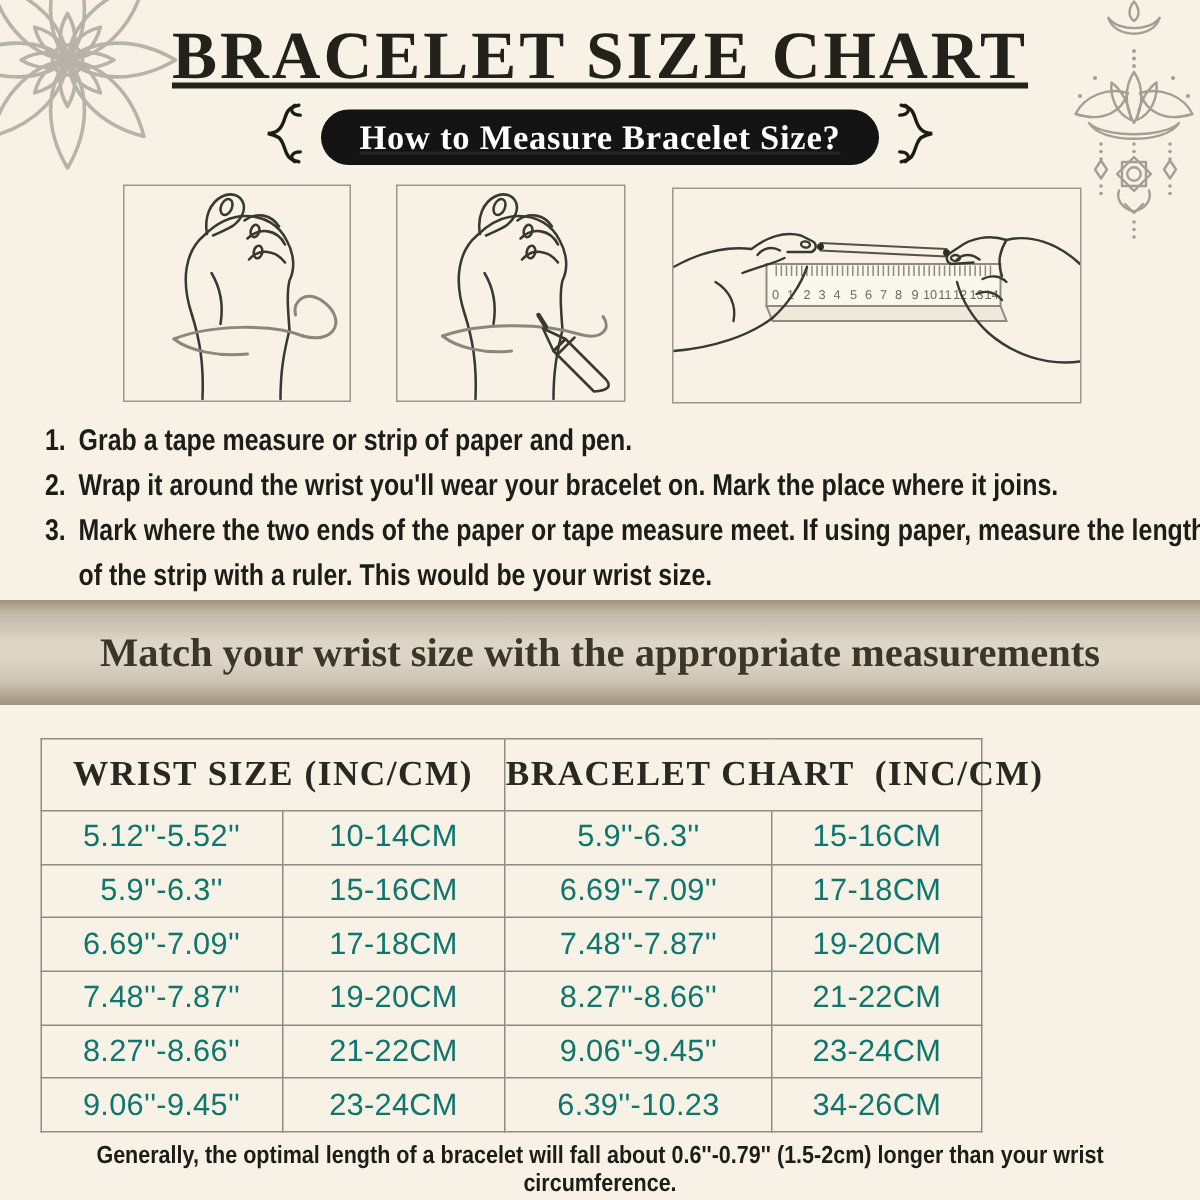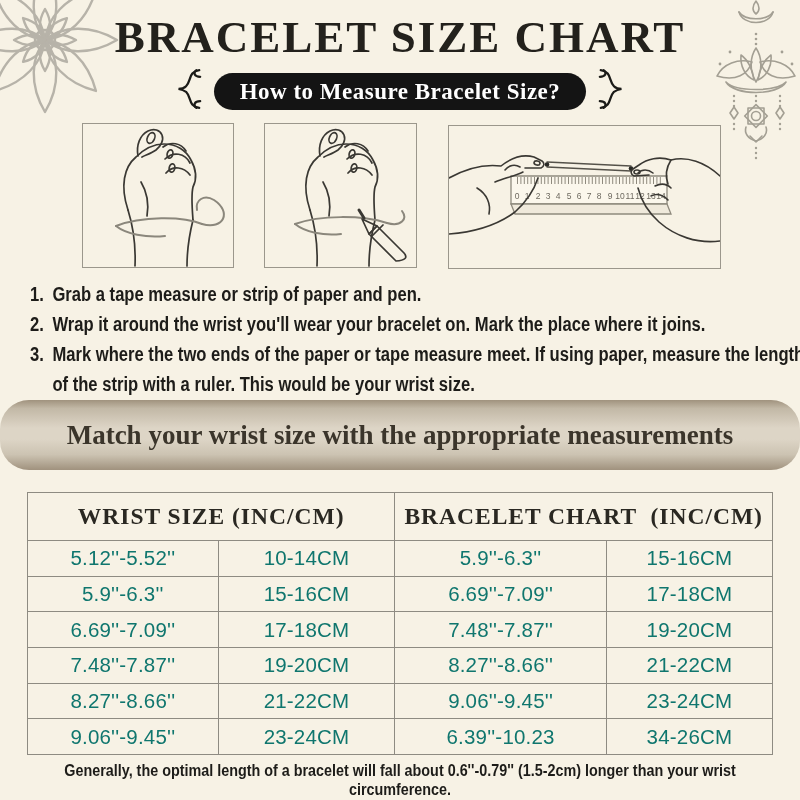--- a/index.html
+++ b/index.html
@@ -7,23 +7,23 @@
           font-family:"Liberation Sans",sans-serif;color:#26241f;}
 
   
   .decor-left{position:absolute;left:0;top:0;width:155px;height:155px;}
   .decor-right{position:absolute;right:0;top:0;width:110px;height:178px;}
   .decor svg{display:block}
 
   
   .title{position:absolute;top:11px;left:0;width:100%;text-align:center;
          font-family:"Liberation Serif",serif;font-weight:700;font-size:45px;
-         letter-spacing:2px;color:#23211c;white-space:nowrap;}
+         letter-spacing:2px;color:#23211c;white-space:nowrap;text-decoration:underline;}
   .pill-row{position:absolute;top:66px;left:0;width:100%;display:flex;
-            justify-content:center;align-items:center;gap:11px;}
+            justify-content:center;align-items:center;gap:11px;text-decoration:underline;}
   .pill{background:#141414;color:#ffffff;font-family:"Liberation Serif",serif;
         font-weight:700;font-size:23px;line-height:25px;padding:6px 26px;border-radius:20px;
         letter-spacing:.5px;white-space:nowrap;}
 
   
   .ill-box{position:absolute;border:1px solid #9b978c;background:transparent;}
   .box1{left:82px;top:123px;width:150px;height:143px;}
   .box2{left:264px;top:123px;width:151px;height:143px;}
   .box3{left:448px;top:125px;width:271px;height:142px;}
   .ill-box svg{display:block;width:100%;height:100%;}
@@ -34,24 +34,24 @@
          color:#1d1c19;letter-spacing:0;}
   .step{position:relative;padding-left:27px;}
   .step-num{position:absolute;left:0;top:0;}
 
   
   .banner{position:absolute;top:400px;left:0;width:800px;height:70px;
           background:linear-gradient(180deg,#a0927e 0%,#c2b8a6 12%,#ddd5c6 40%,
                       #ddd5c6 56%,#ccc3b2 78%,#a0927e 100%);
           display:flex;flex-direction:column;justify-content:center;text-align:center;
           font-family:"Liberation Serif",serif;font-weight:700;font-size:27px;
-          line-height:32px;color:#3b352b;border-radius:29px;}
-
-  
-  .table-wrap{position:absolute;top:492px;left:27px;width:746px;height:263px;}
+          line-height:32px;color:#3b352b;}
+
+  
+  .table-wrap{position:absolute;top:492px;left:27px;width:628px;height:263px;}
   table{width:100%;height:100%;border-collapse:collapse;table-layout:fixed;}
   th,td{border:1px solid #8e8b82;text-align:center;padding:0;}
   th{font-family:"Liberation Serif",serif;font-weight:700;font-size:23.5px;
      letter-spacing:1px;color:#2a2822;height:47px;white-space:pre;}
   td{font-size:20.5px;color:#0f766e;letter-spacing:.2px;}
 
   
   .footer{position:absolute;top:761px;left:0;width:800px;text-align:center;
           font-size:16.5px;font-weight:700;color:#1d1c19;transform:scaleX(.87);
           transform-origin:50% 0;}

